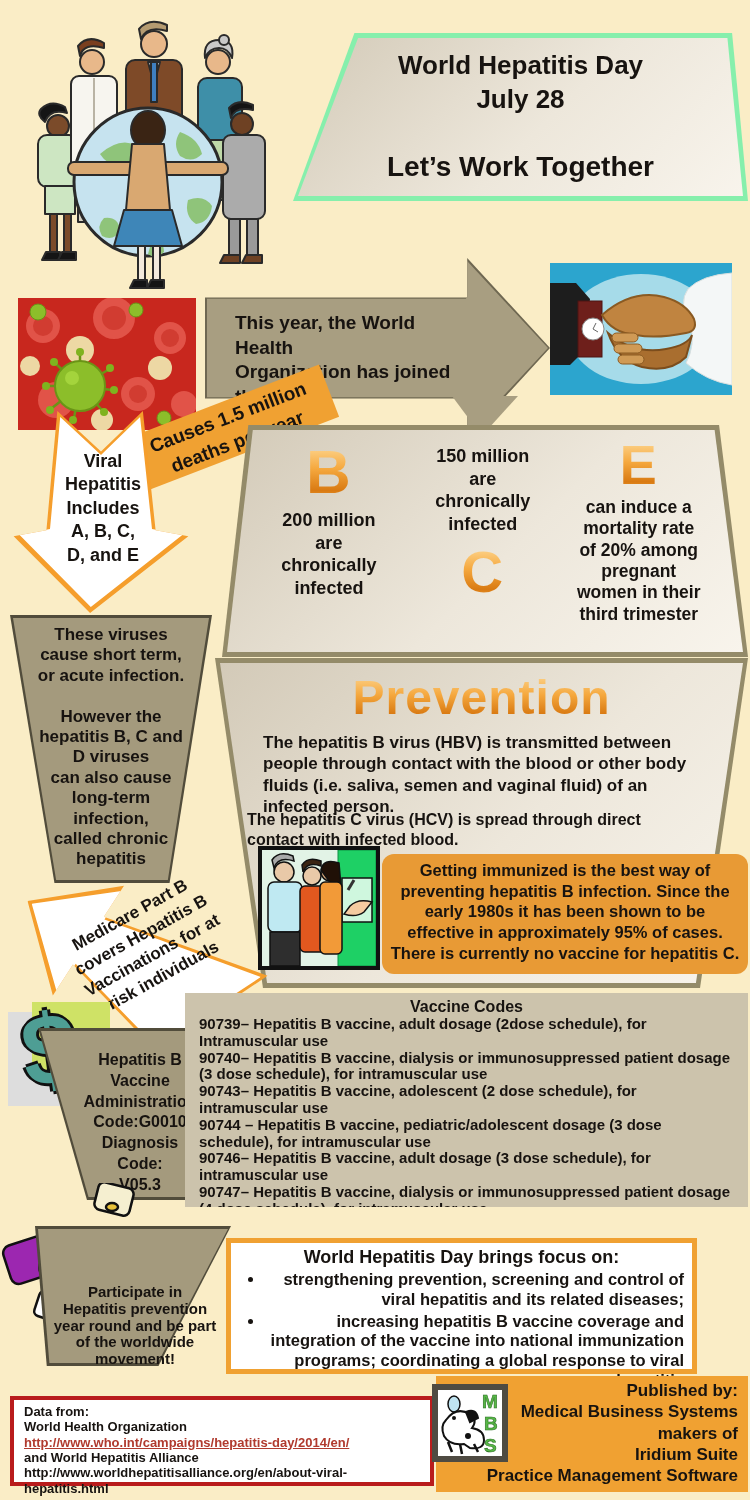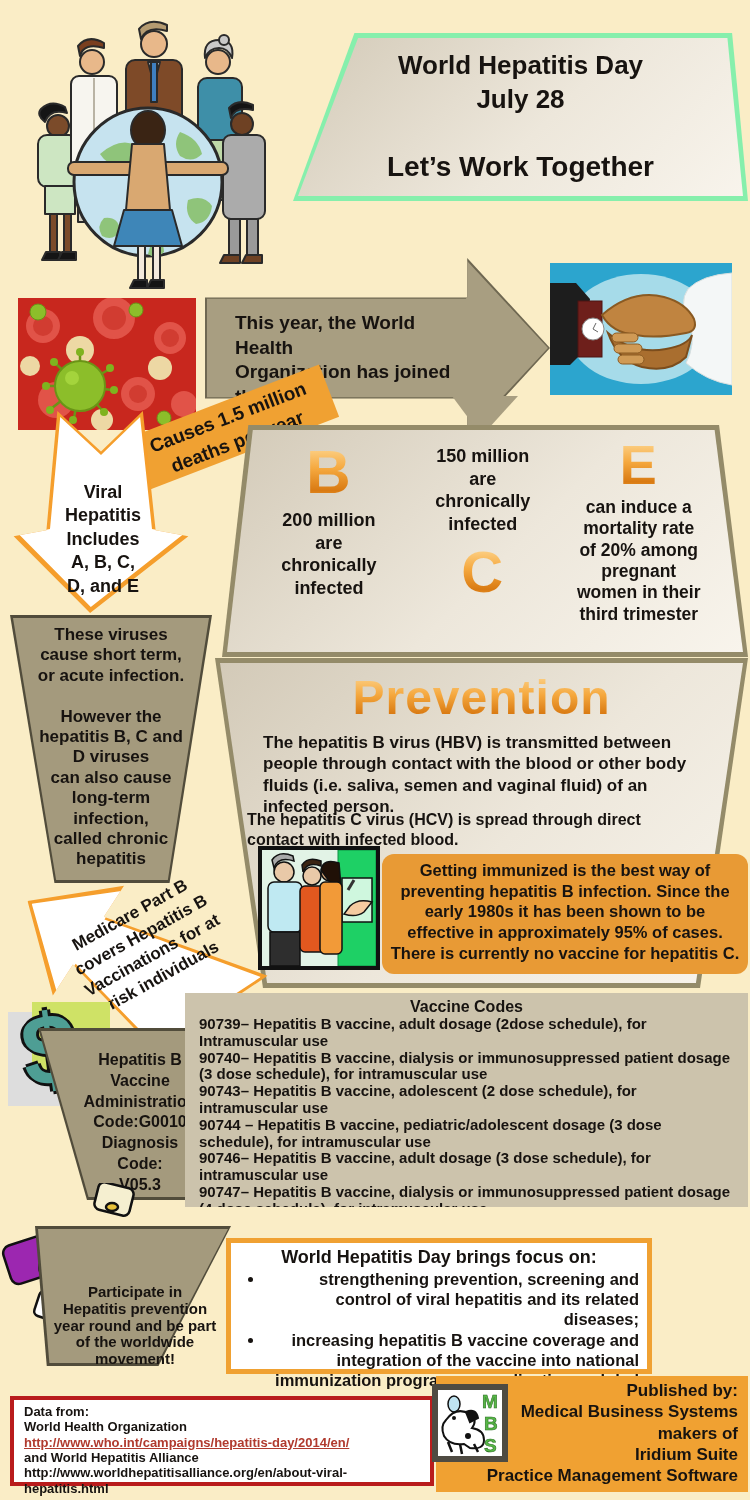--- a/index.html
+++ b/index.html
@@ -180,21 +180,21 @@
       <rect x="68" y="92" width="26" height="9" rx="4.5"></rect>
     </g>
   </svg>
 
   <div class="abs center bold prelines" style="left:128px;top:400px;width:208px;height:56px;background:#F0A132;transform:rotate(-21deg);font-size:19px;line-height:1.35;padding-top:4px;box-sizing:border-box;">Causes 1.5 million
 deaths per year</div>
 
   <div class="shape clip-darrow" style="left:10px;top:411px;width:182px;height:202px;background:#F59E2C;">
     <div class="fill clip-darrow" style="inset:6px;background:#ffffff;"></div>
   </div>
-  <div class="abs center bold prelines" style="left:28px;top:450px;width:150px;font-size:18px;line-height:1.3;margin-top:31px;">Viral
+  <div class="abs center bold prelines" style="left:28px;top:450px;width:150px;font-size:18px;line-height:1.3;">Viral
 Hepatitis
 Includes
 A, B, C,
 D, and E</div>
 
   <div class="shape clip-bce" style="left:222px;top:425px;width:526px;height:232px;background:#948B69;">
     <div class="fill clip-bce panel-grad" style="inset:5px;"></div>
     <div class="abs" style="left:30px;top:8px;width:466px;height:216px;display:flex;">
       <div class="center" style="width:33%;">
         <div class="glossy" style="font-size:62px;line-height:1;margin-top:8px;">B</div>
@@ -331,21 +331,21 @@
 
   <div class="shape clip-part" style="left:35px;top:1226px;width:196px;height:140px;background:#514C3B;">
     <div class="fill clip-part" style="inset:3px;background:#A49A7D;"></div>
   </div>
   <div class="abs center bold prelines" style="left:40px;top:1284px;width:190px;font-size:15px;line-height:1.12;">Participate in
 Hepatitis prevention
 year round and be part
 of the worldwide
 movement!</div>
 
-  <div class="abs wh-border" style="left:226px;top:1238px;width:426px;height:136px;padding:4px 8px;">
+  <div class="abs wh-border" style="left:226px;top:1238px;width:471px;height:136px;padding:4px 8px;">
     <div class="bold center" style="font-size:18px;">World Hepatitis Day brings focus on:</div>
     <ul class="bullets" style="font-size:16.5px;line-height:1.2;">
         <li class="bold">strengthening prevention, screening and control of viral hepatitis and its related diseases;</li>
         <li class="bold">increasing hepatitis B vaccine coverage and integration of the vaccine into national immunization programs; coordinating a global response to viral hepatitis</li>
       </ul>
   </div>
 
   <div class="abs" style="left:10px;top:1396px;width:424px;height:90px;background:#fff;border:4px solid #b91c1c;box-sizing:border-box;padding:4px 10px;font-size:13px;line-height:1.18;">
     <div class="bold">Data from:</div>
     <div class="bold">World Health Organization</div>

